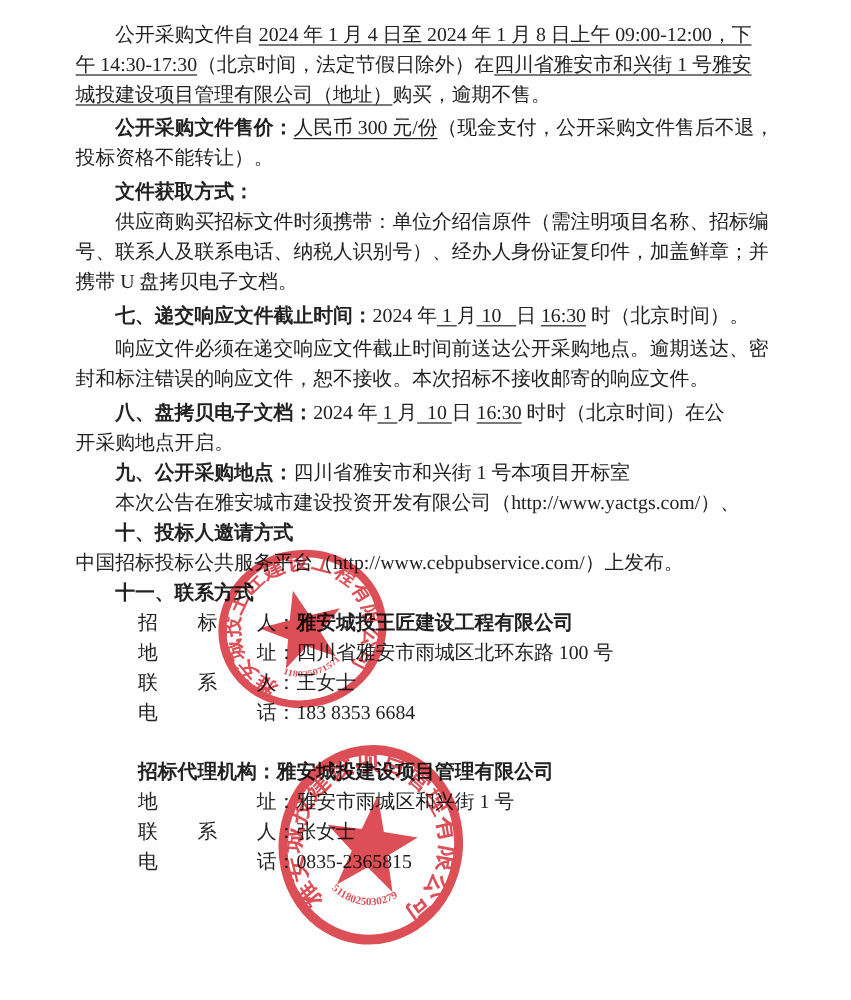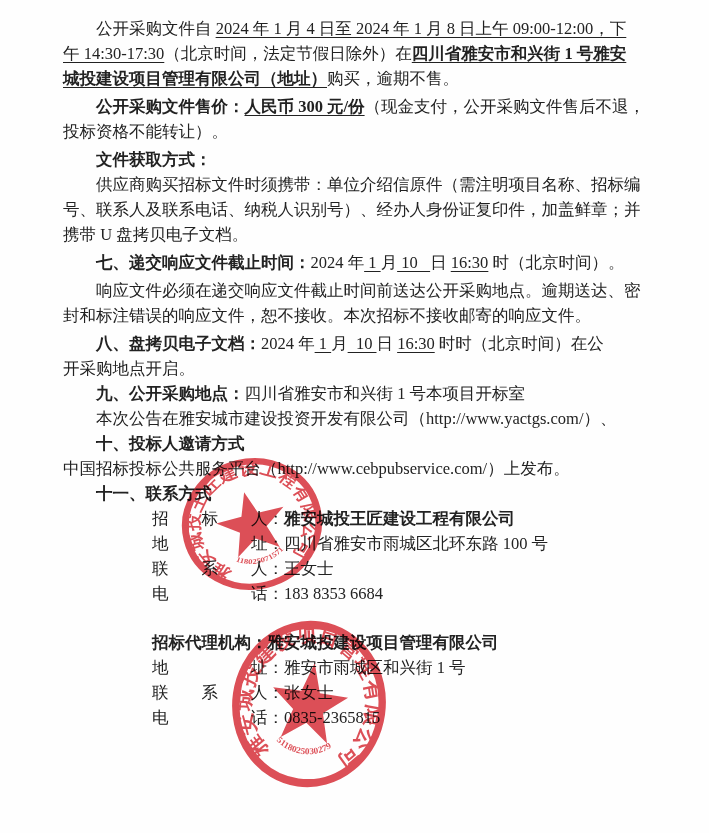--- a/index.html
+++ b/index.html
@@ -13,27 +13,27 @@
   }
   .doc{
     position:absolute;
     left:63px;top:16px;
     width:596px;
     font-size:16.5px;
     line-height:25px;
   }
   .line{white-space:nowrap;min-height:25px;}
   .line.ind{text-indent:33px;}
-  .line.lbl{margin-left:89px;}
+  .line.lbl{margin-left:52px;}
   .line.pgap{margin-top:3px;}
   .line.gap{margin-top:24px;}
   .seg.r{font-weight:400;}
   .seg.b{font-weight:700;}
   .seg.u{font-weight:400;text-decoration:underline;text-underline-offset:3px;text-decoration-thickness:1px;}
-  .seg.bu{font-weight:700;text-decoration:underline;text-underline-offset:3px;text-decoration-thickness:1px;}
+  .seg.bu{font-weight:400;text-decoration:underline;text-underline-offset:3px;text-decoration-thickness:1px;}
   .stamp{
     position:absolute;
     mix-blend-mode:multiply;
     opacity:.88;
     pointer-events:none;
   }
   .stamp svg{width:100%;height:100%;display:block;}
   .stamp1{left:176px;top:453px;width:152px;height:142px;transform:rotate(-14deg);}
   .stamp2{left:226px;top:614px;width:166px;height:180px;transform:rotate(8deg);}
 </style>

